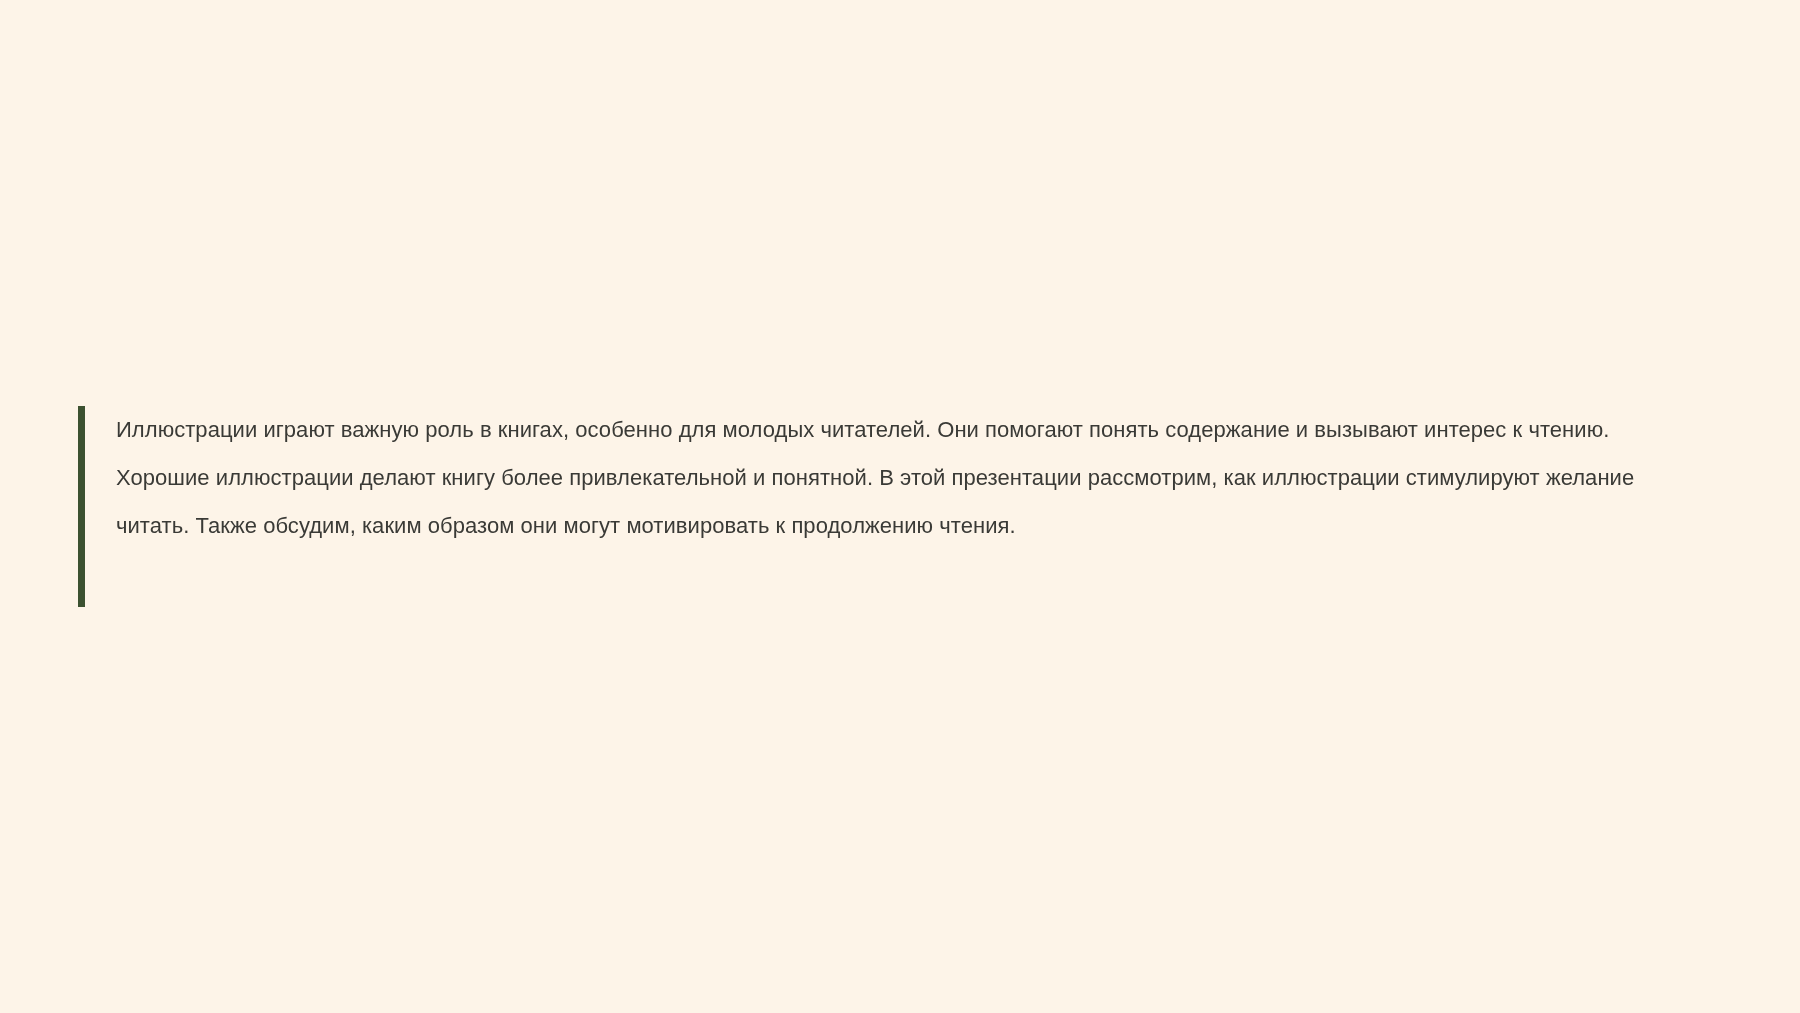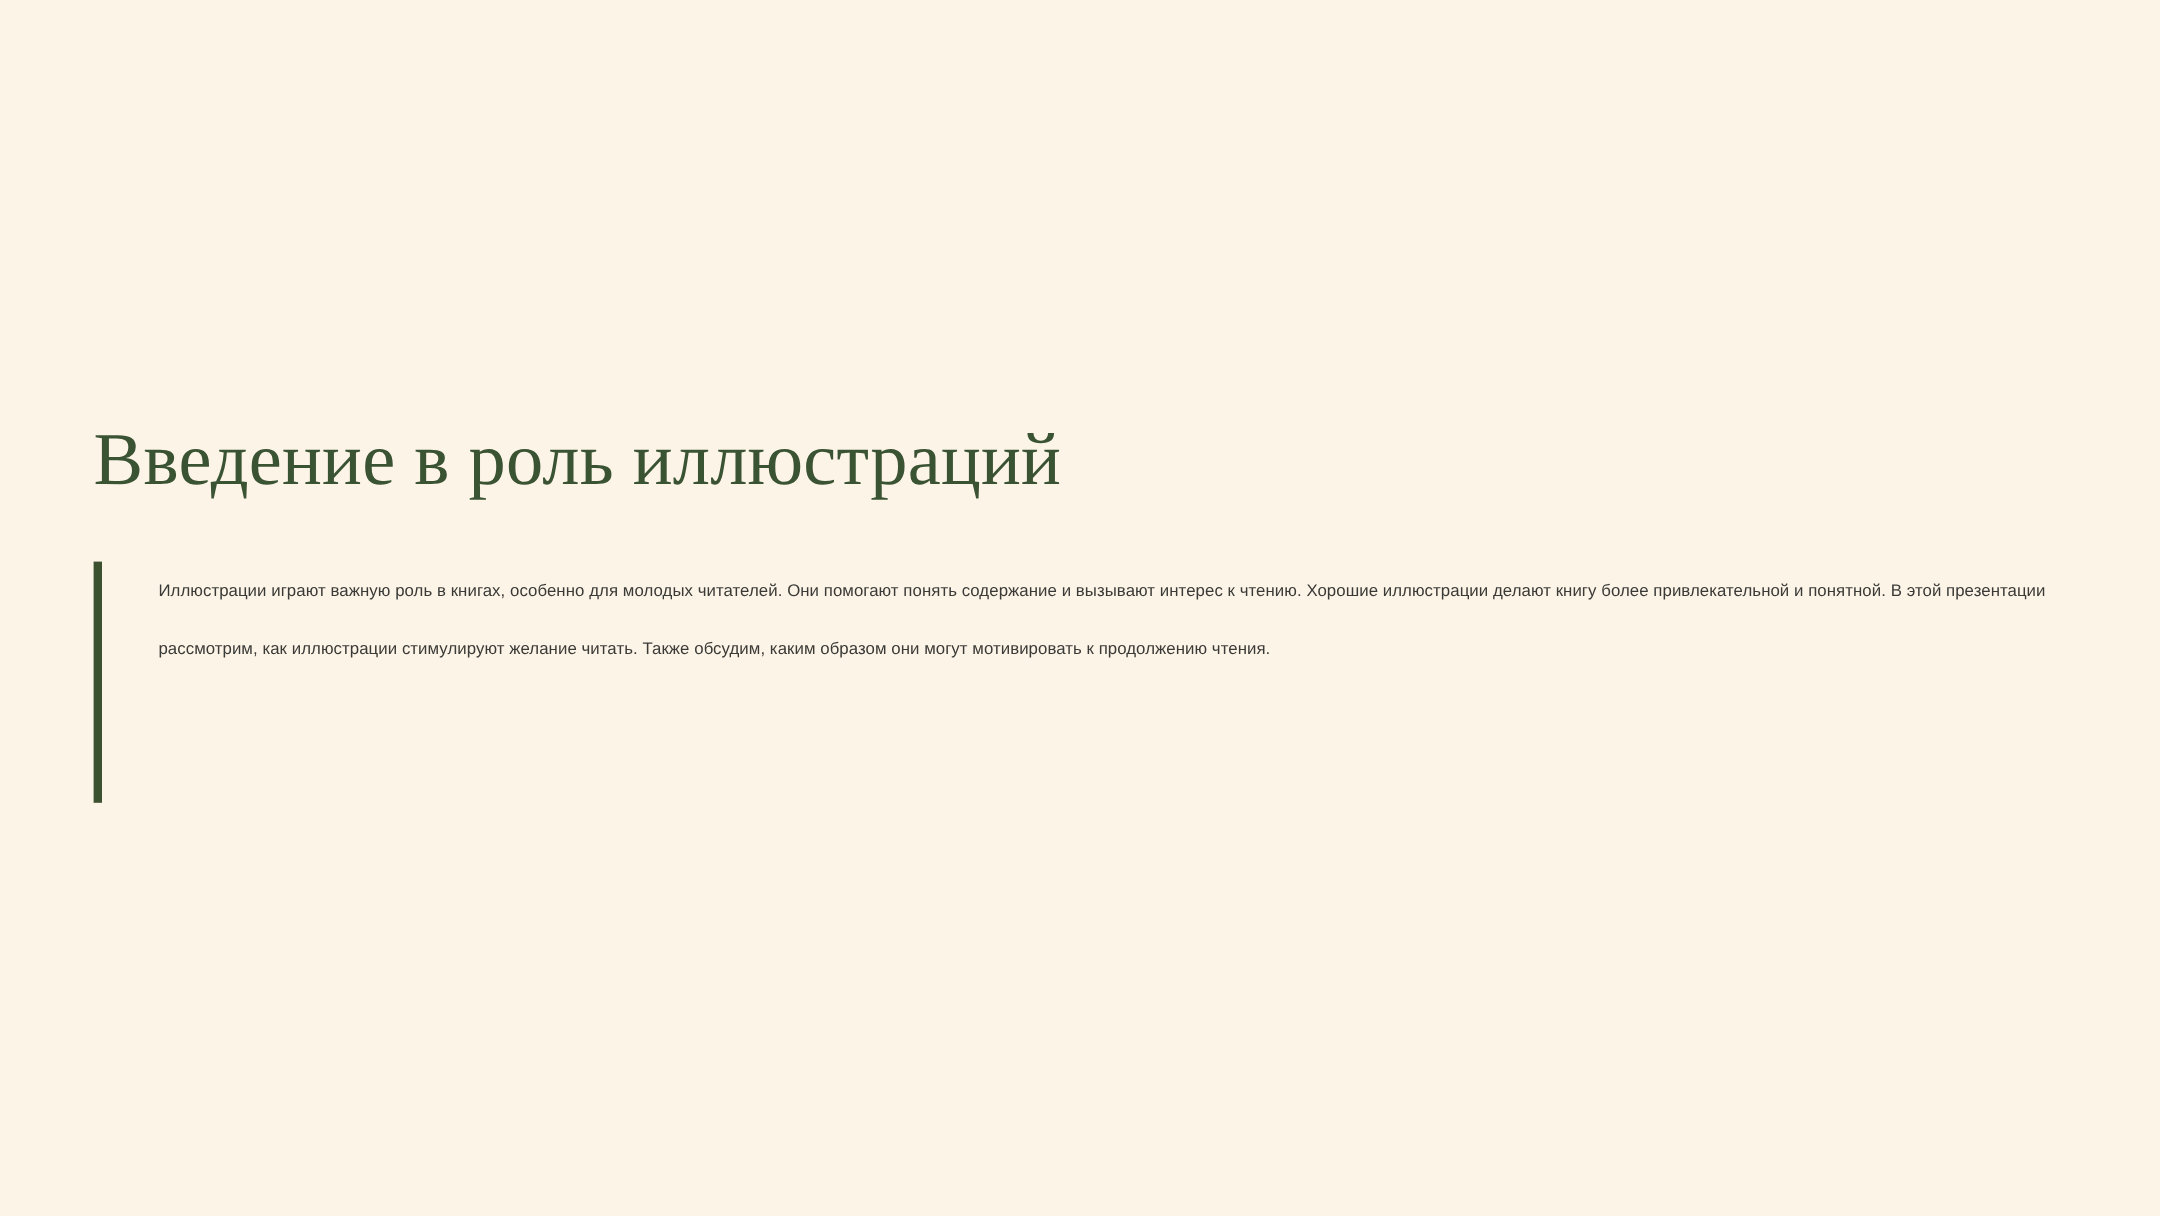--- a/index.html
+++ b/index.html
@@ -44,37 +44,36 @@
   #accent-bar {
     position: absolute;
     left: 0;
     top: 0;
     width: 7px;
     height: 201px;
     background: #3C5130;
   }
   #body-text {
     font-family: "Liberation Sans", "DejaVu Sans", sans-serif;
-    font-size: 14px;
+    font-size: 22px;
     line-height: 48px;
     color: #3A3A36;
-    margin: 16px;
+    margin: 0;
     width: 1580px;
     text-align: left;
     letter-spacing: 0.05px;
   }
 </style>
 </head>
 <body>
 
 <div id="slide">
 
   <div id="slide-content">
 
-    <h1 id="slide-title">Введение в роль иллюстраций</h1>
 
     <div id="body-block">
       <div id="accent-bar"></div>
       <p id="body-text">Иллюстрации играют важную роль в книгах, особенно для молодых читателей. Они помогают понять содержание и вызывают интерес к чтению. Хорошие иллюстрации делают книгу более привлекательной и понятной. В этой презентации рассмотрим, как иллюстрации стимулируют желание читать. Также обсудим, каким образом они могут мотивировать к продолжению чтения.</p>
     </div>
 
   </div>
 
 </div>
 

